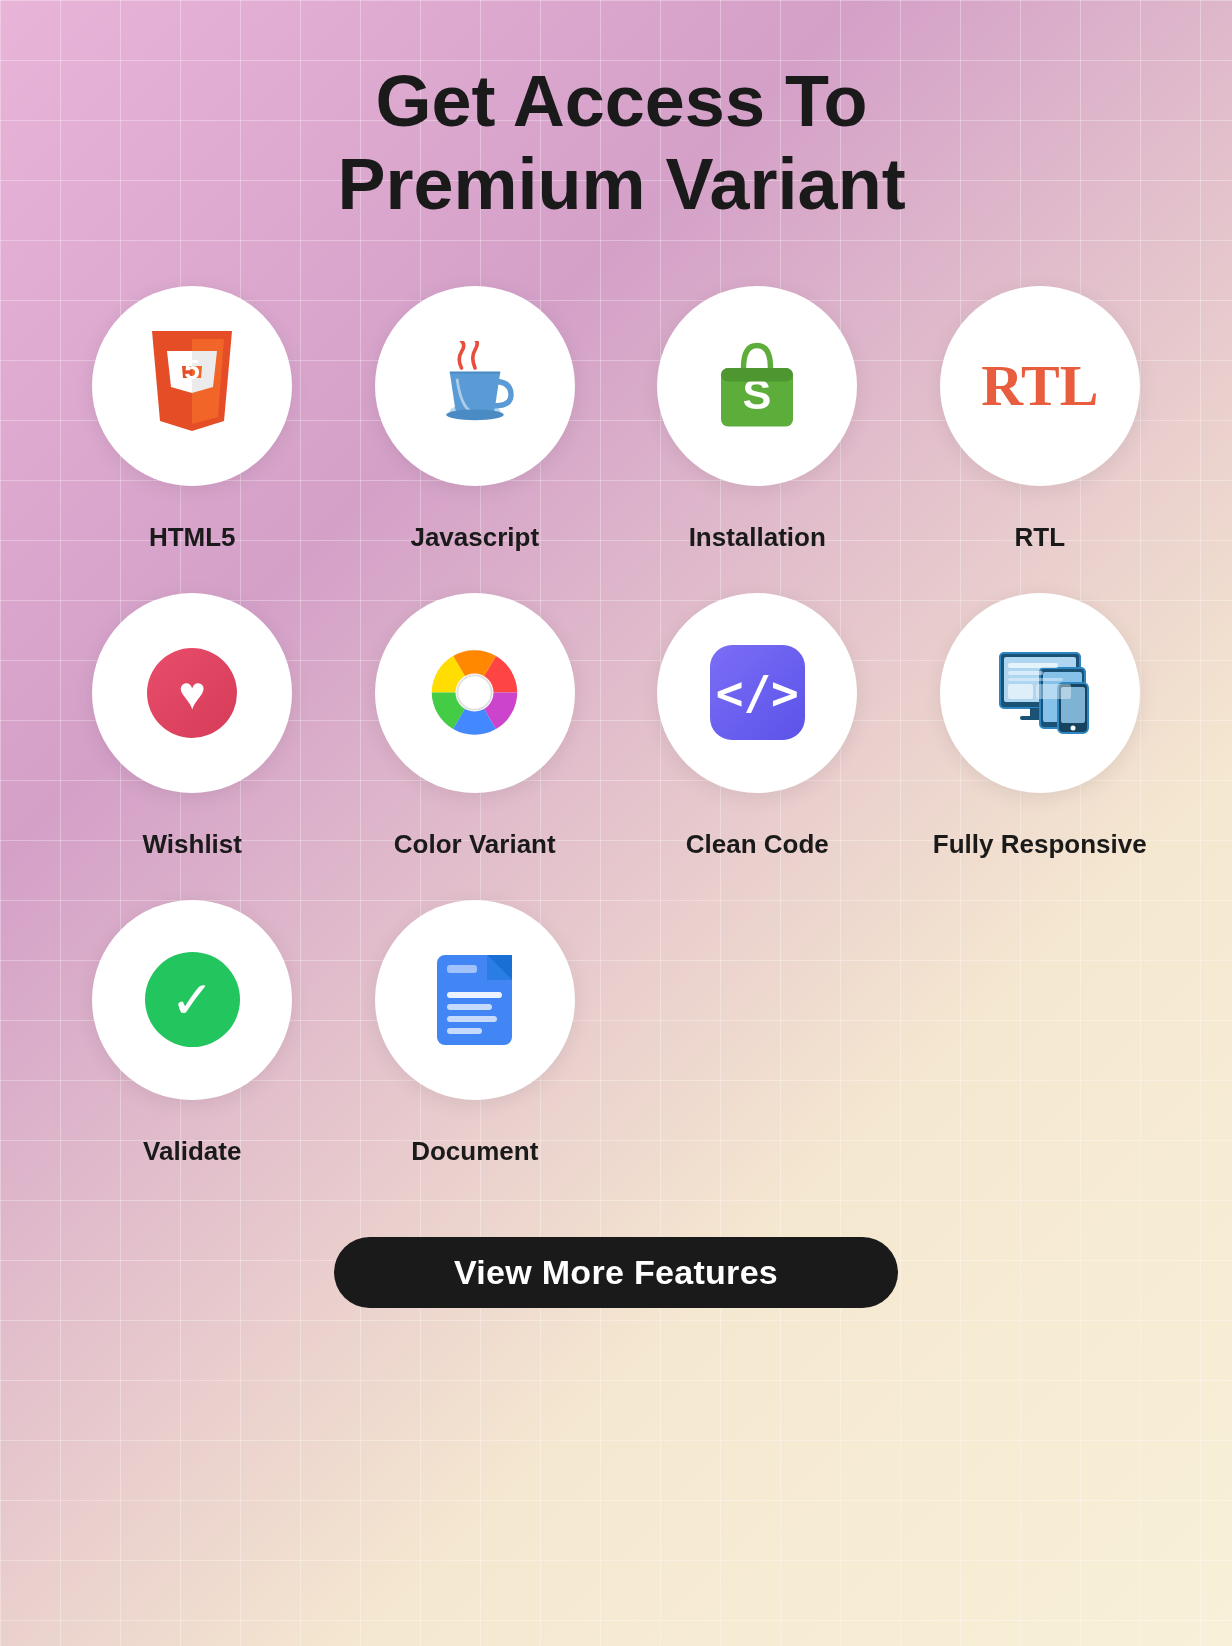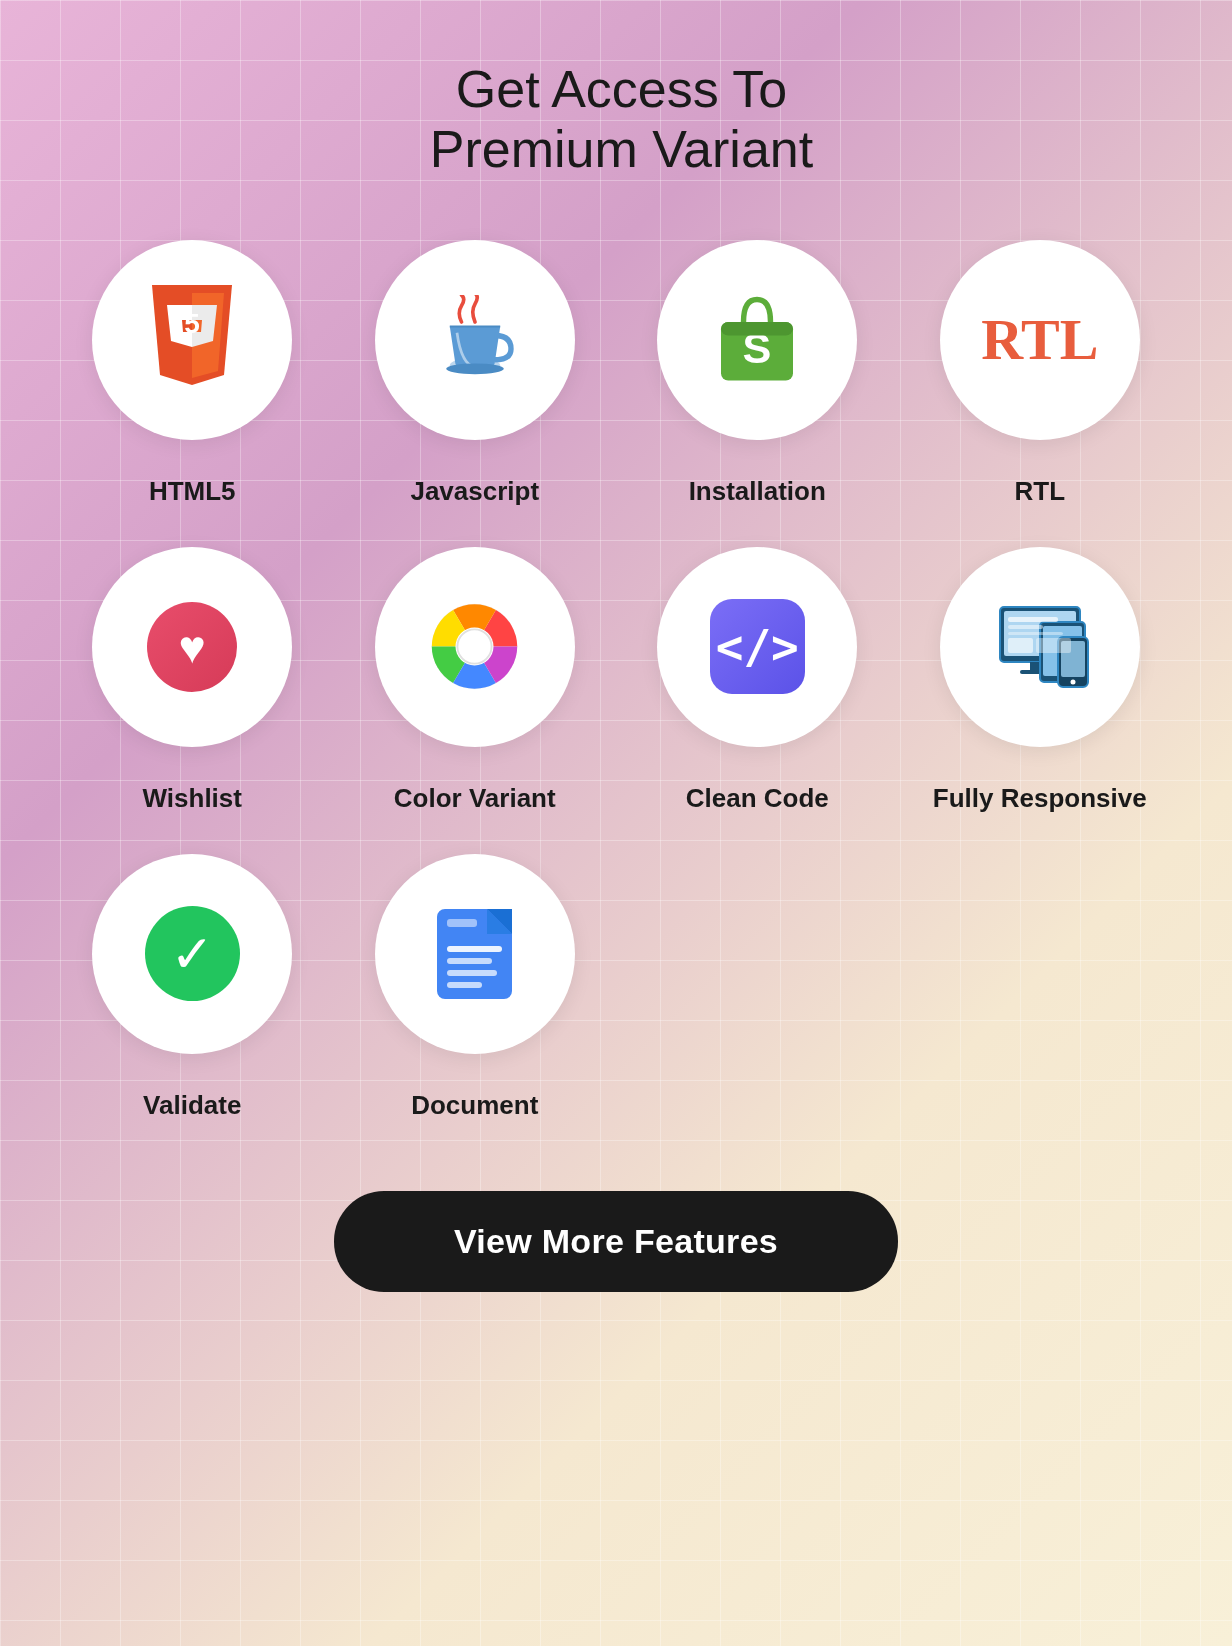--- a/index.html
+++ b/index.html
@@ -29,22 +29,22 @@
     }
 
     .page-title {
       text-align: center;
       margin-bottom: 60px;
       position: relative;
       z-index: 1;
     }
 
     .page-title h1 {
-      font-size: 52px;
-      font-weight: 400;
+      font-size: 72px;
+      font-weight: 700;
       color: #1a1a1a;
       line-height: 1.15;
       margin-left: 11px;
     }
 
     .features-grid {
       display: grid;
       grid-template-columns: repeat(4, 1fr);
       gap: 40px 30px;
       width: 100%;
@@ -185,21 +185,21 @@
       font-size: 52px;
       color: white;
     }
 
     
     .view-more-btn {
       background: #1a1a1a;
       color: white;
       border: none;
       border-radius: 50px;
-      padding: 31px 120px;
+      padding: 16px 120px;
       font-size: 34px;
       font-weight: 600;
       cursor: pointer;
       position: relative;
       z-index: 1;
       letter-spacing: 0.3px;
     }
   </style>
 </head>
 <body>

